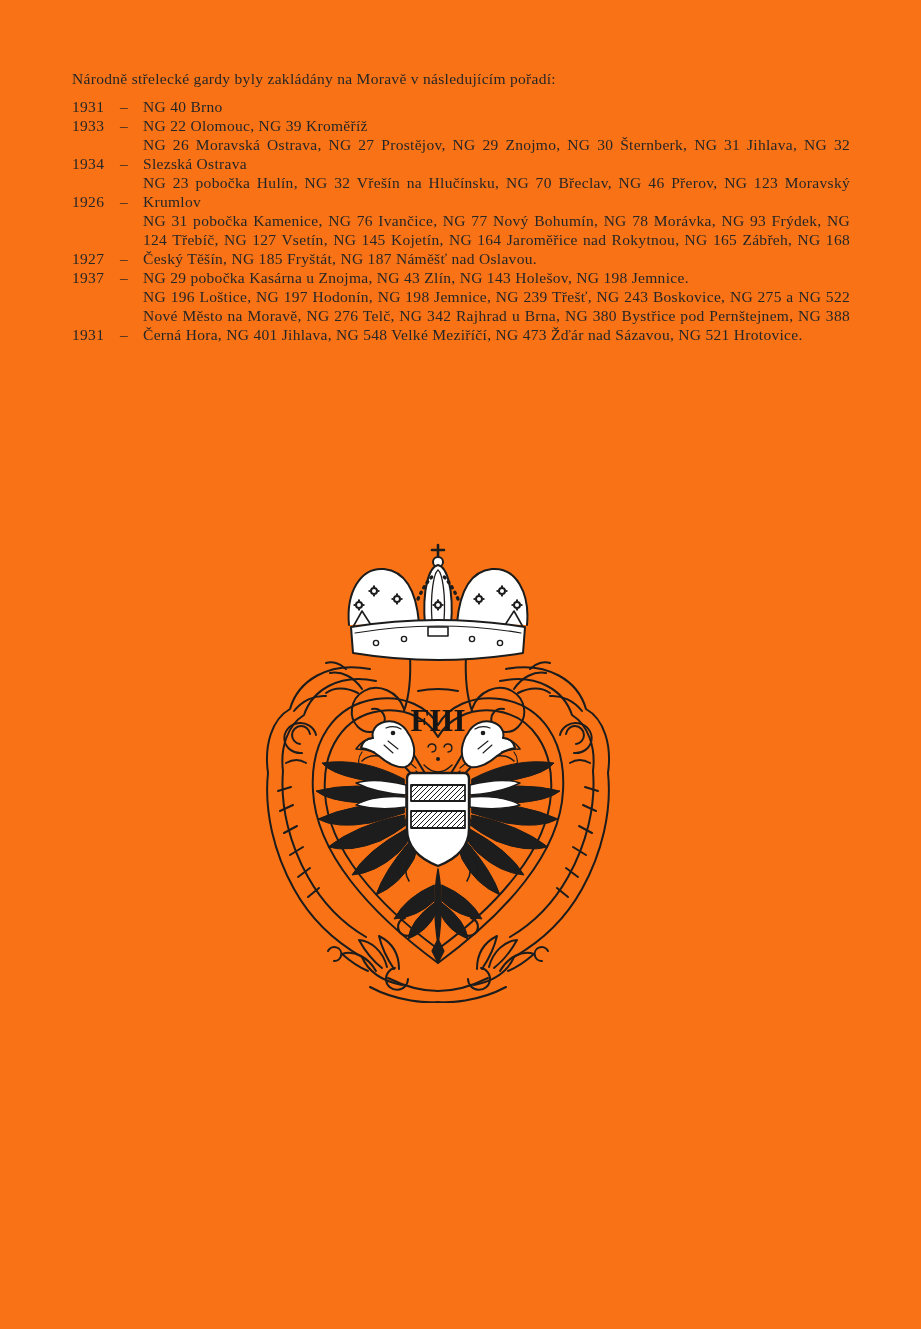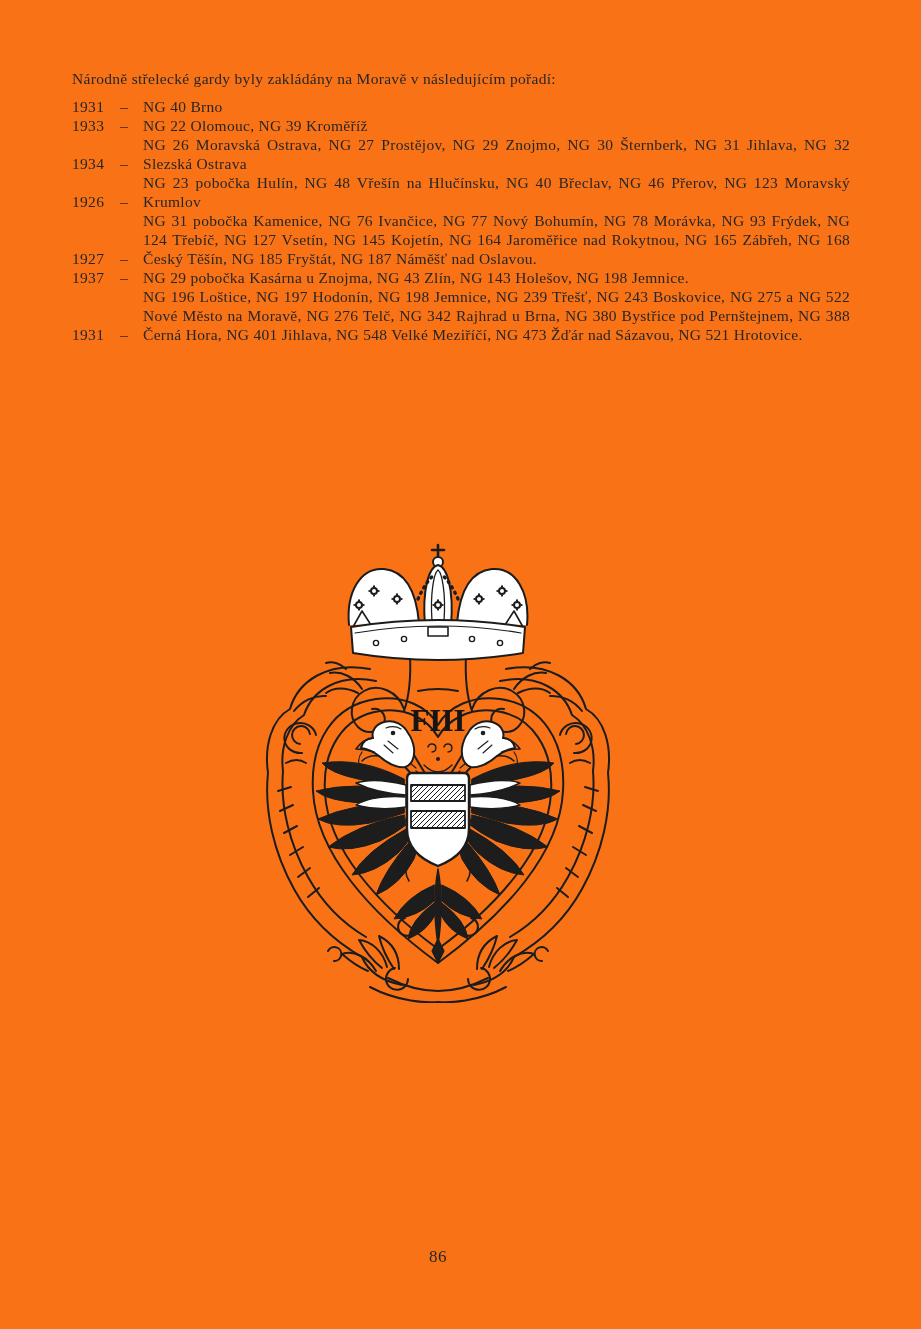--- a/index.html
+++ b/index.html
@@ -59,21 +59,21 @@
 
       <div class="row">
         <span class="year">1934</span>
         <span class="dash">–</span>
         <div class="entry-text">NG 26 Moravská Ostrava, NG 27 Prostějov, NG 29 Znojmo, NG 30 Šternberk, NG 31 Jihlava, NG 32 Slezská Ostrava</div>
       </div>
 
       <div class="row">
         <span class="year">1926</span>
         <span class="dash">–</span>
-        <div class="entry-text">NG 23 pobočka Hulín, NG 48 Vřešín na Hlučínsku, NG 40 Břeclav, NG 46 Přerov, NG 123 Mo­ravský Krumlov</div>
+        <div class="entry-text">NG 23 pobočka Hulín, NG 32 Vřešín na Hlučínsku, NG 70 Břeclav, NG 46 Přerov, NG 123 Mo­ravský Krumlov</div>
       </div>
 
       <div class="row">
         <span class="year">1927</span>
         <span class="dash">–</span>
         <div class="entry-text">NG 31 pobočka Kamenice, NG 76 Ivančice, NG 77 Nový Bohumín, NG 78 Morávka, NG 93 Frý­dek, NG 124 Třebíč, NG 127 Vsetín, NG 145 Kojetín, NG 164 Jaroměřice nad Rokytnou, NG 165 Zábřeh, NG 168 Český Těšín, NG 185 Fryštát, NG 187 Náměšť nad Oslavou.</div>
       </div>
 
       <div class="row">
         <span class="year">1937</span>
@@ -228,15 +228,14 @@
             <rect x="153" y="244" width="54" height="16" fill="url(#hatch)" stroke-width="1.8"></rect>
             <rect x="153" y="270" width="54" height="17" fill="url(#hatch)" stroke-width="1.8"></rect>
           </g>
         </g>
 
         <text x="180" y="190" text-anchor="middle" font-size="31" font-weight="bold" font-family="'Liberation Serif','DejaVu Serif',serif" fill="#151515" stroke="none">FIII</text>
       </g>
     </svg>
   </figure>
 
-  <div class="page-number">86</div>
 
 </div>
 
 </body></html>

